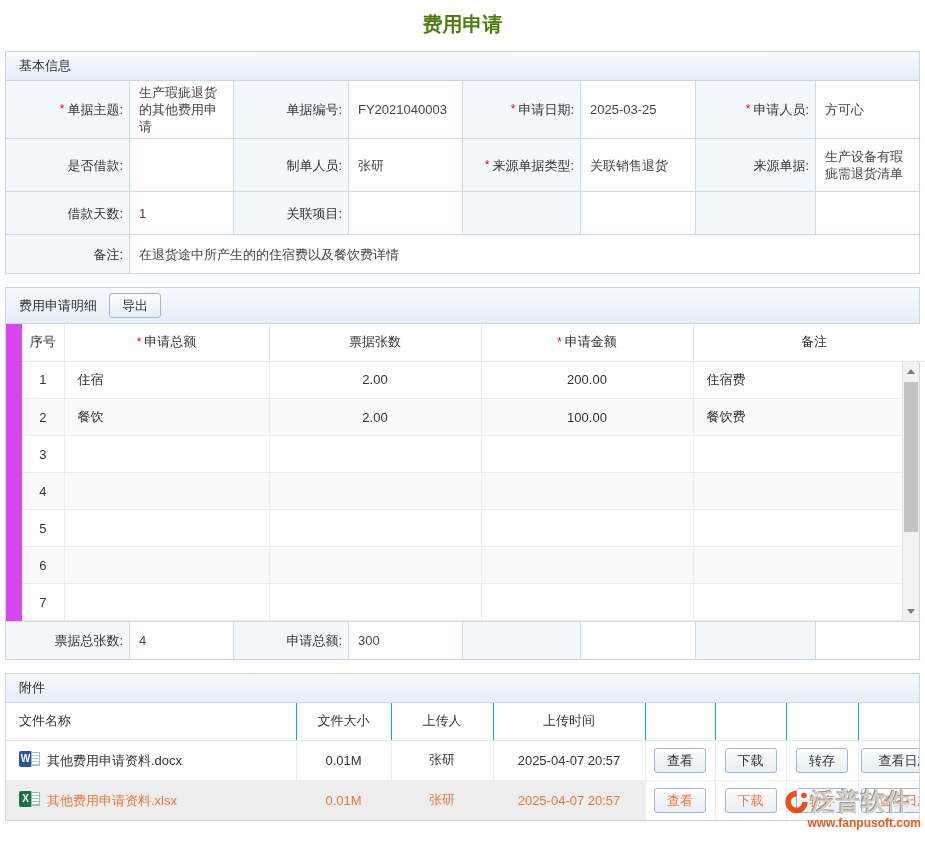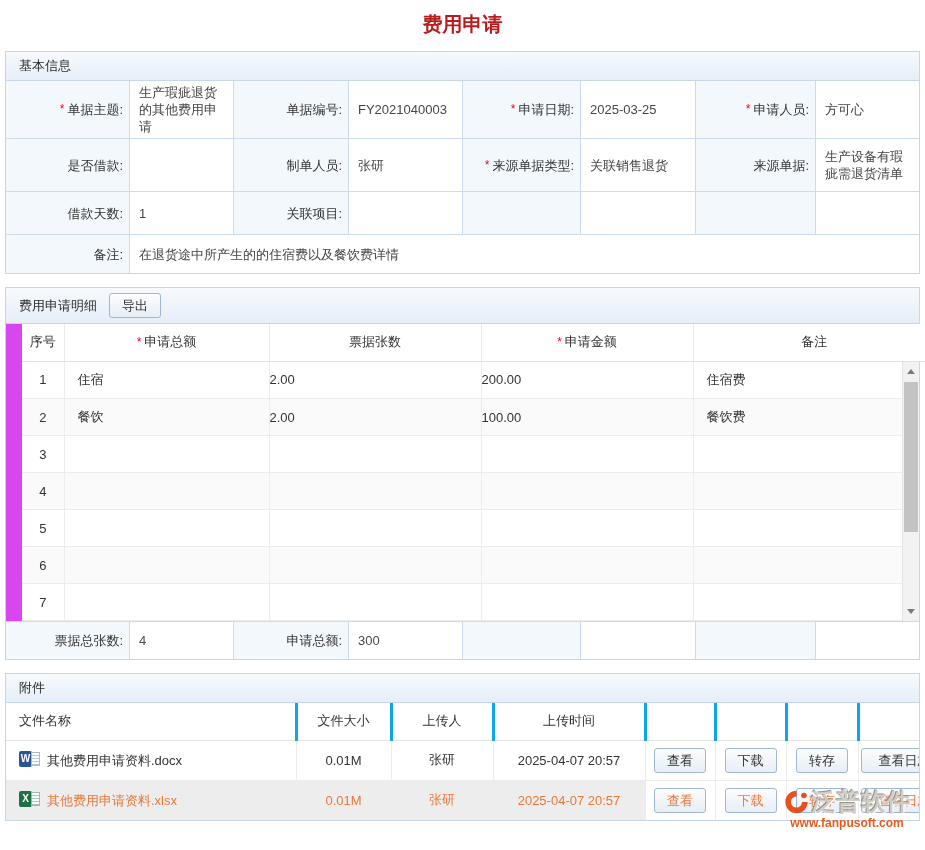--- a/index.html
+++ b/index.html
@@ -1,20 +1,20 @@
 <!DOCTYPE html>
 <html><head>
 <meta charset="utf-8">
 <style>
   * { margin:0; padding:0; box-sizing:border-box; }
   html,body { width:925px; height:850px; background:#fff; overflow:hidden;
     font-family:"Liberation Sans","DejaVu Sans",sans-serif; color:#333; font-size:13px; }
   .page { position:relative; width:925px; height:850px; }
 
-  .page-title { text-align:center; font-size:20px; font-weight:bold; color:#b91c1c; padding:11px 0 13px; }
+  .page-title { text-align:center; font-size:20px; font-weight:bold; color:#4d7c0f; padding:11px 0 13px; }
 
   .panel { margin:0 5px 13px; border:1px solid #c6d7e9; background:#d946ef; }
   .panel-head { height:29px; padding:0 13px; display:flex; align-items:center; gap:12px;
     background:linear-gradient(180deg,#f7fafd 0%,#edf3fa 55%,#e6eef8 100%);
     border-bottom:1px solid #c6d7e9; font-size:13px; color:#2b2b2b; }
   .panel-head.head-lg { height:36px; }
 
   
   .bi-grid { display:grid; grid-template-columns:123px 103px 114px 113px 117px 114px 119px 1fr;
     gap:1px; background:#cddcec; }
@@ -35,40 +35,40 @@
   .dt { width:100%; table-layout:fixed; border-collapse:collapse;margin-left:16px; }
   .dt th { height:37px; font-weight:normal; font-size:13px; color:#333; background:#fff;
     border-bottom:1px solid #e2e2e2; border-right:1px solid #ebebeb; text-align:center; }
   .dt th:last-child { border-right:none; }
   .dt td { height:37px; font-size:13px; color:#333; background:#fff;
     border-bottom:1px solid #ececec; border-right:1px solid #ededed; }
   .dt td:last-child { border-right:none; }
   .dt tr.alt td { background:#fafafa; }
   .c-no { text-align:center; }
   .c-cat,.c-note { text-align:left; padding-left:13px; }
-  .c-num,.c-amt { }
+  .c-num,.c-amt { text-align:center; }
   .dt-body { position:relative; }
   .dt-body .dt { width:896px; }
   .vscroll { position:absolute; top:0; right:0; width:17px; height:259px;
     background:#f2f2f2; border-left:1px solid #e3e3e3; }
   .sb-arrow { position:absolute; left:0; width:16px; height:16px; }
   .sb-arrow.up { top:2px; } .sb-arrow.down { bottom:2px; }
   .sb-arrow i { position:absolute; left:4px; width:0; height:0; border-left:4px solid transparent; border-right:4px solid transparent; }
   .sb-arrow.up i { top:5px; border-bottom:5px solid #7a7a7a; }
   .sb-arrow.down i { top:6px; border-top:5px solid #7a7a7a; }
   .sb-thumb { position:absolute; left:1px; right:1px; top:20px; height:150px; background:#c3c3c3; }
   .ft-grid { border-top:1px solid #cddcec; grid-template-rows:37px; }
   .ft-grid .val { color:#4a4a4a; }
 
   
   .att { width:100%; table-layout:fixed; border-collapse:collapse; }
   .att col.c1{width:290px}.att col.c2{width:95px}.att col.c3{width:102px}.att col.c4{width:152px}
   .att col.c5{width:70px}.att col.c6{width:71px}.att col.c7{width:72px}.att col.c8{width:auto}
   .att th { height:37px; font-weight:normal; font-size:13px; color:#333; text-align:center;
-    border-bottom:1px solid #e4e4e4; border-right:3px solid #0ea5e9; background:#fff; }
+    border-bottom:1px solid #e4e4e4; border-right:1px solid #0ea5e9; background:#fff; }
   .att th:last-child { border-right:none; }
   .att td { height:40px; font-size:13px; color:#333; text-align:center;
     border-bottom:1px solid #ececec; border-right:1px solid #ededed; background:#fff; }
   .att td:last-child { border-right:none; }
   .att tr:last-child td { border-bottom:none; }
   .att .a-name { text-align:left; padding-left:13px; }
   .att td.a-last { overflow:hidden; white-space:nowrap; padding:0; }
   .btn-cut { width:88px; margin-left:2px; padding:0; }
   tr.hl td.d { background:#ededed; color:#e8793a; }
   tr.hl .fname { color:#e8793a;margin-top:24px; }
@@ -83,21 +83,21 @@
   .ficon.excel .badge { background:#1e7145; }
   .ficon.excel .pg { border-color:#9bbcaa; background:repeating-linear-gradient(180deg,#ffffff 0 2px,#a4c8b2 2px 3px); }
   .fname { vertical-align:middle; }
 
   
   .watermark { position:absolute; right:4px; bottom:20px; width:148px; text-align:center;
     opacity:.93; z-index:9; pointer-events:none; }
   .wm-top { display:flex; align-items:center; justify-content:center; gap:2px; }
   .wm-brand { font-size:24px; font-weight:bold; letter-spacing:1px; color:#cfccc5;
     text-shadow:-1px -1px 0 #8f8c85, 1px 1px 0 #ffffff; }
-  .wm-url { font-size:12px; font-weight:bold; color:#e4500e; margin-top:-2px; }
+  .wm-url { font-size:12px; font-weight:bold; color:#e4500e; margin-top:-2px;text-align:right; }
 </style>
 </head>
 <body>
 
 <div class="page">
 
   <div class="page-title">费用申请</div>
 
   <section class="panel">
     <div class="panel-head">

